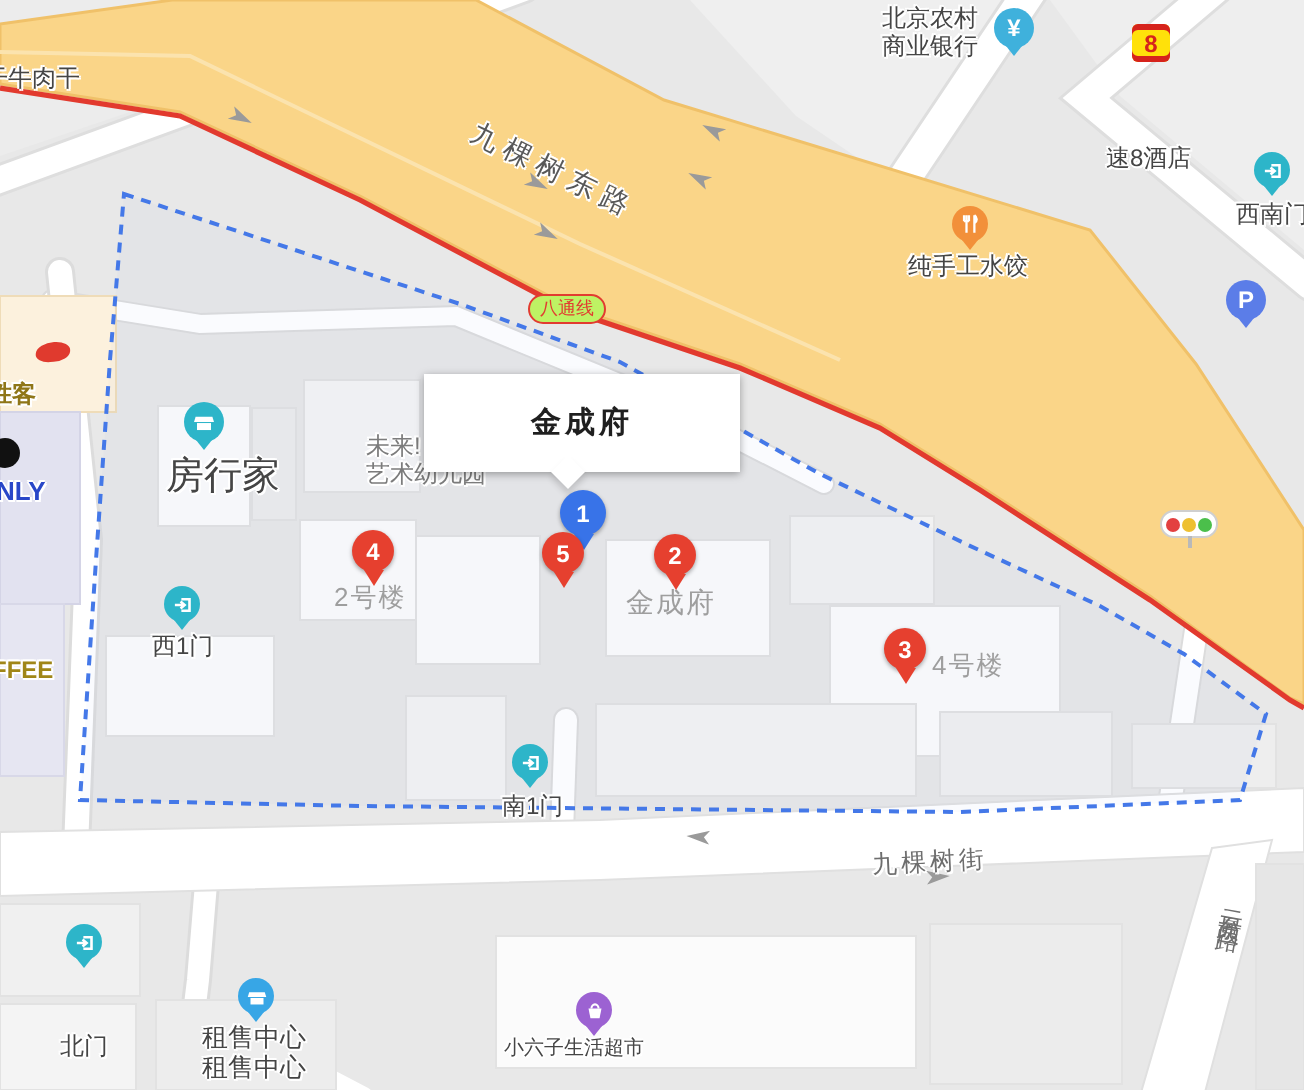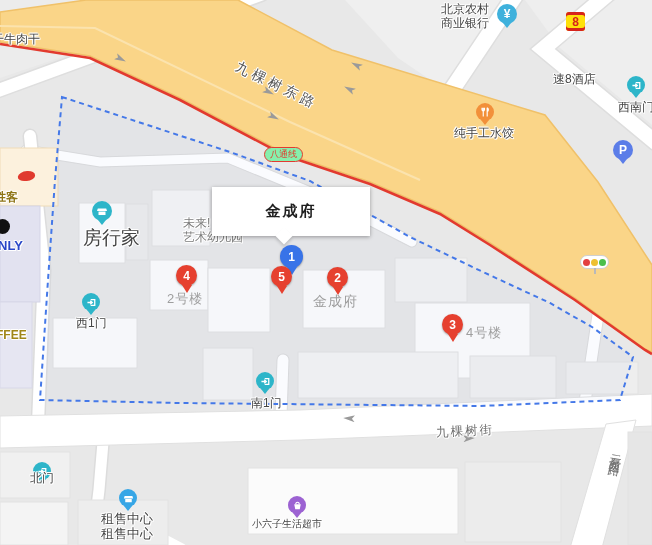--- a/index.html
+++ b/index.html
@@ -41,21 +41,21 @@
 
   
   .bubble{position:absolute;left:212px;top:187px;width:158px;height:49px;background:#fff;
           box-shadow:0 1px 4px rgba(0,0,0,.35);display:flex;align-items:center;justify-content:center;}
   .bubble:after{content:"";position:absolute;left:66px;bottom:-6px;width:12px;height:12px;background:#fff;
           transform:rotate(45deg);box-shadow:2px 2px 3px rgba(0,0,0,.15);}
   .bubble .t{font-size:15px;font-weight:bold;color:#1f1f1f;letter-spacing:2px;z-index:1;}
 
   
   .badge{position:absolute;left:264px;top:147px;padding:1px 5px;border:1px solid #e23b30;border-radius:8px;
-         background:#86efac;color:#e23b30;font-size:9px;line-height:11px;}
+         background:#bef264;color:#e23b30;font-size:9px;line-height:11px;}
 
   
   .tlight{position:absolute;left:580px;top:255px;width:29px;height:14px;background:#fff;border:1px solid #cfcfcf;
           border-radius:7px;display:flex;align-items:center;justify-content:space-around;padding:0 2px;box-sizing:border-box;}
   .tlight i{width:7px;height:7px;border-radius:50%;}
   .tlight:after{content:"";position:absolute;left:50%;bottom:-6px;margin-left:-1px;width:2px;height:6px;background:#b9b9b9;}
 
   
   .su8{position:absolute;left:566px;top:12px;width:19px;height:19px;background:#ffe10a;border-radius:3px;
        display:flex;align-items:center;justify-content:center;color:#d6231c;font-weight:bold;font-size:12px;
@@ -248,21 +248,21 @@
 
   <div class="lbl bldg-label" style="left:167px;top:290px;">2号楼</div>
   <div class="lbl bldg-label" style="left:313px;top:293px;font-size:14px;">金成府</div>
   <div class="lbl bldg-label" style="left:434px;top:324px;margin-left:32px;">4号楼</div>
 
   <div class="cicon teal g18" style="left:33px;top:462px;">
     <svg width="13" height="13">
         <use href="#gate-glyph" width="13" height="13"></use>
       </svg>
   </div>
-  <div class="lbl poi-label" style="left:30px;top:470px;">北门</div>
+  <div class="lbl poi-label" style="left:30px;top:515px;">北门</div>
 
   <div class="cicon bluestore g18" style="left:119px;top:489px;">
     <svg width="13" height="13">
         <use href="#shop-glyph" width="13" height="13"></use>
       </svg>
   </div>
   <div class="lbl poi-label two" style="left:101px;top:511px;font-size:13px;line-height:15px;">
     <div>租售中心</div>
       <div>租售中心</div>
   </div>

